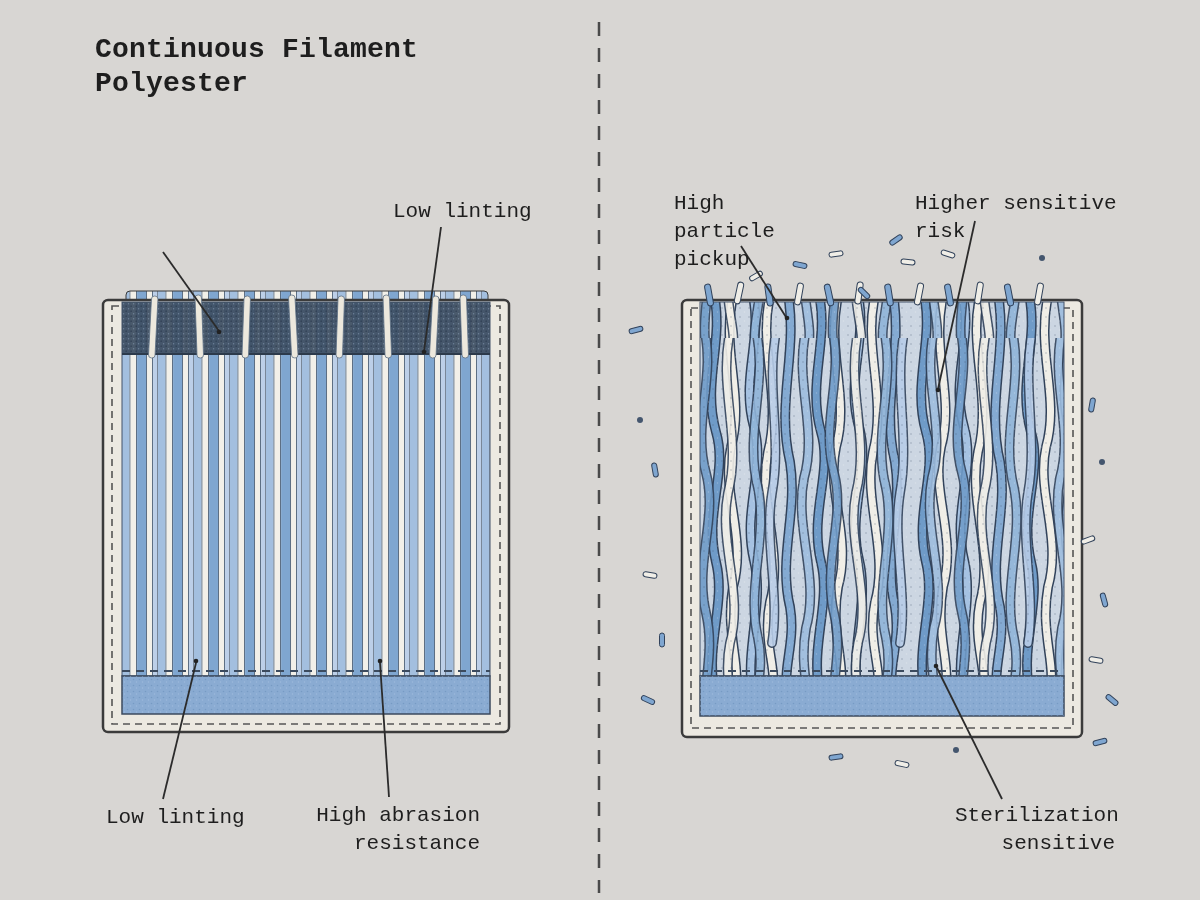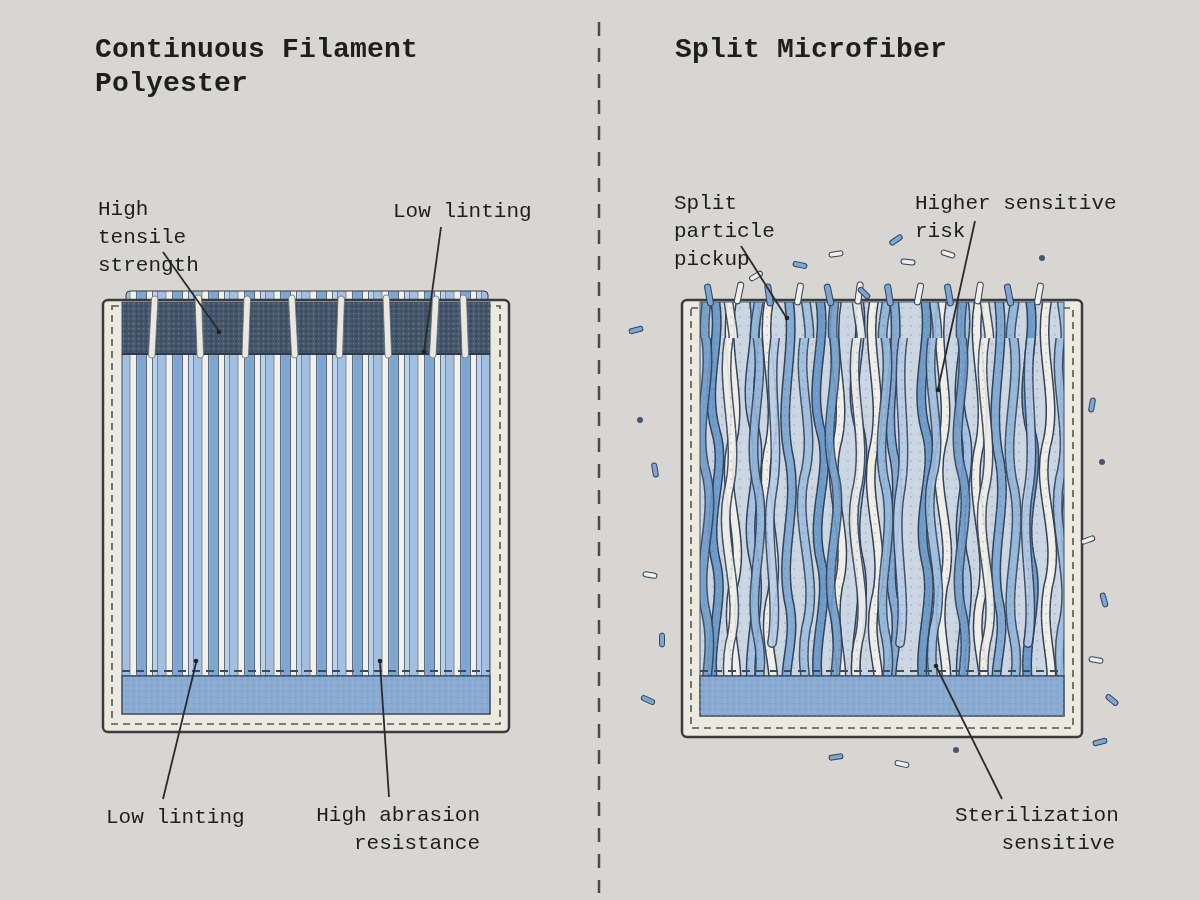--- a/index.html
+++ b/index.html
@@ -198,29 +198,27 @@
       <circle cx="787" cy="318" r="2.3" fill="#222222"></circle>
       <line class="leader" x1="975" y1="221" x2="938" y2="389"></line>
       <circle cx="938" cy="390" r="2.3" fill="#222222"></circle>
       <line class="leader" x1="1002" y1="799" x2="937" y2="668"></line>
       <circle cx="936" cy="666" r="2.3" fill="#222222"></circle>
     </g>
   </svg>
 
   <div class="title" style="left:95px;top:33px;width:360px;">Continuous Filament Polyester</div>
 
-  <div class="title" style="left:675px;top:33px;width:420px;">Split Microfiber</div>
-
-  <div class="lbl" style="left:98px;top:196px;width:140px;">High tensile strength</div>
+
 
   <div class="lbl" style="left:393px;top:198px;width:160px;">Low linting</div>
 
   <div class="lbl" style="left:106px;top:804px;width:160px;">Low linting</div>
 
   <div class="lbl center" style="left:310px;top:802px;width:170px;">High abrasion resistance</div>
 
-  <div class="lbl" style="left:674px;top:190px;width:145px;">Split particle pickup</div>
+  <div class="lbl" style="left:674px;top:190px;width:145px;">High particle pickup</div>
 
   <div class="lbl" style="left:915px;top:190px;width:230px;">Higher sensitive risk</div>
 
   <div class="lbl center" style="left:955px;top:802px;width:160px;">Sterilization sensitive</div>
 
 </div>
 
 </body></html>

